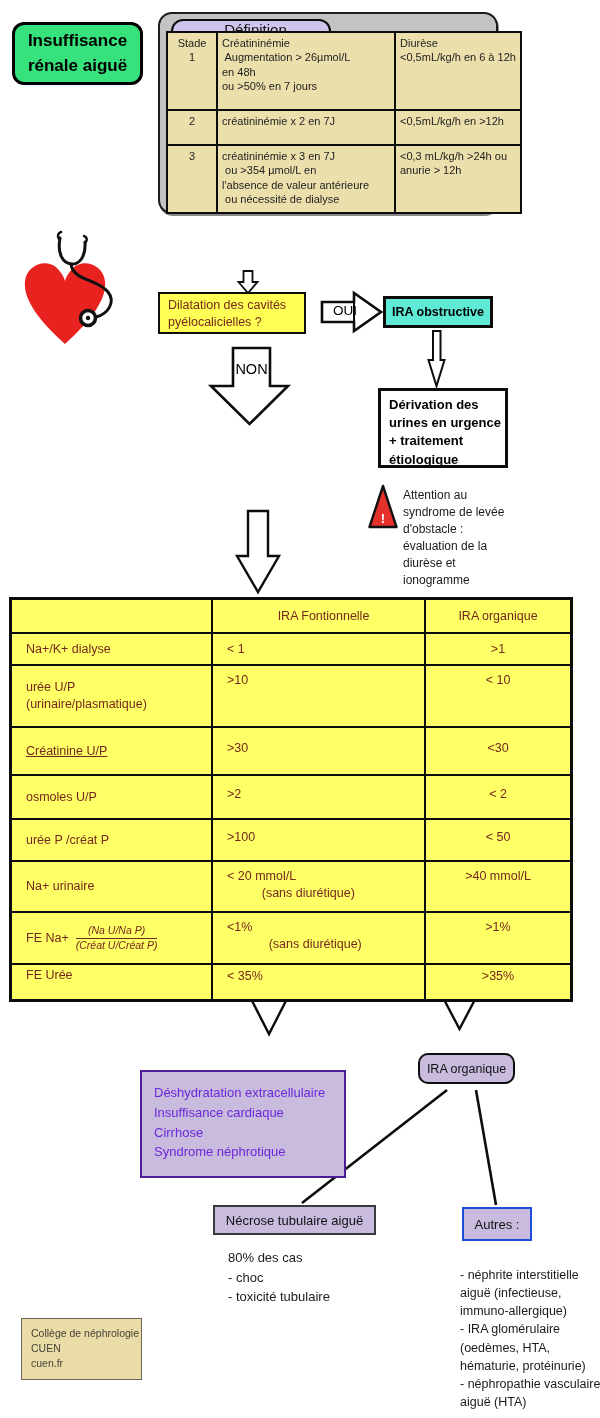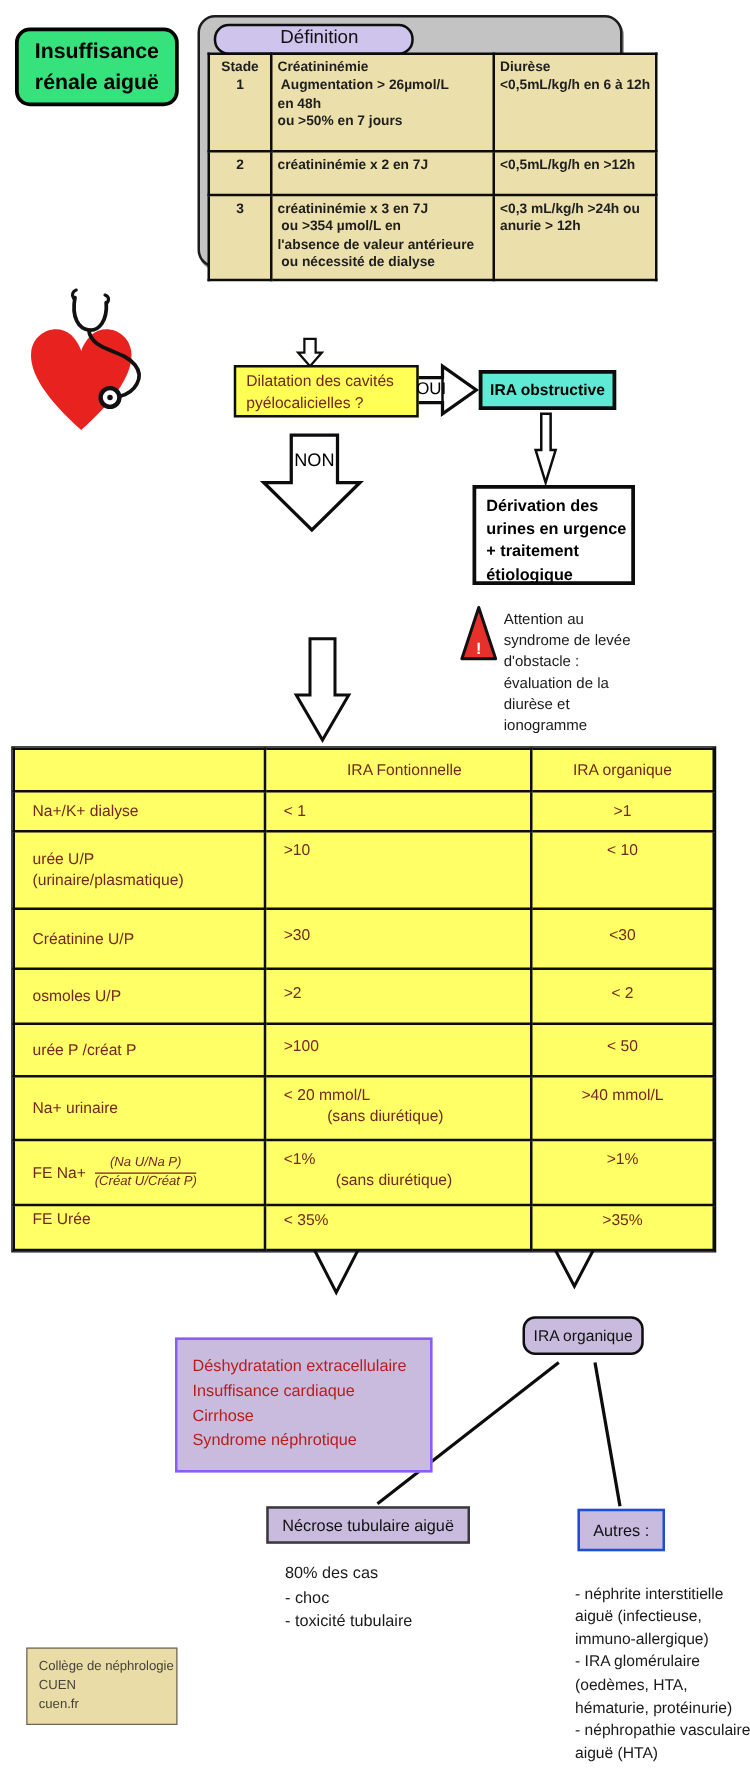--- a/index.html
+++ b/index.html
@@ -12,31 +12,31 @@
   
   .title-box{left:12px;top:22px;width:131px;height:63px;background:#35e27c;border:3px solid #000;
              border-radius:12px;display:flex;align-items:center;justify-content:center;
              font-weight:bold;font-size:17px;line-height:1.45;text-align:left;color:#000;}
   .def-container{left:158px;top:12px;width:340px;height:202px;background:#c3c3c3;
                  border:2px solid #1c1c1c;border-radius:14px;box-shadow:1px 2px 0 rgba(40,40,40,.55);}
   .def-pill{left:171px;top:19px;width:160px;height:25px;background:#cfc4ec;border:2px solid #0e0e0e;
             border-radius:12px;display:flex;align-items:center;padding-left:9px;flex-direction:column;}
   .def-pill .big{font-size:15px;color:#111;}
   .def-pill .small{font-size:9.5px;color:#222;margin-left:4px;margin-top:32px;}
-  table.def{position:absolute;left:166px;top:42px;border-collapse:collapse;table-layout:fixed;font-weight:bold;}
+  table.def{position:absolute;left:166px;top:31px;border-collapse:collapse;table-layout:fixed;}
   table.def td{background:#ebdfab;border:2px solid #0c0c0c;font-size:11px;color:#1e1e1e;
                vertical-align:top;padding:3px 4px;line-height:1.3;}
   table.def td.stade{text-align:center;width:40px;}
   table.def td.creat{width:168px;}
   table.def td.diur{width:116px;}
 
   
   .echo-box{left:178px;top:239px;width:132px;height:30px;background:#a5d5e7;border:2px solid #0e0e0e;
             display:flex;align-items:center;justify-content:center;font-size:12.5px;color:#74271d;}
-  .dilat-box{left:187px;top:292px;width:148px;height:42px;background:#ffff55;border:2px solid #0e0e0e;
+  .dilat-box{left:158px;top:292px;width:148px;height:42px;background:#ffff55;border:2px solid #0e0e0e;
              padding:3px 8px;font-size:12.5px;line-height:1.35;color:#74271d;}
   .oui-label{left:323px;top:303px;width:44px;text-align:center;font-size:13.5px;color:#000;}
   .non-label{left:233px;top:361px;width:37px;text-align:center;font-size:14.5px;color:#000;}
   .obstr-box{left:383px;top:296px;width:110px;height:32px;background:#5eead4;border:3px solid #0c0c0c;
              display:flex;align-items:center;justify-content:center;font-weight:bold;font-size:12.5px;color:#000;}
   .deriv-box{left:378px;top:388px;width:130px;height:80px;background:#fff;border:3px solid #0c0c0c;
              padding:5px 8px;font-weight:bold;font-size:13px;line-height:1.4;color:#000;}
   .warn-text{left:403px;top:487px;width:110px;font-size:12px;line-height:1.42;color:#1a1a1a;}
   .contexte-box{left:144px;top:430px;width:174px;height:78px;background:#a5d5e7;border:2px solid #0e0e0e;
                 padding:10px 12px;font-size:12.5px;line-height:1.5;color:#74271d;}
@@ -48,22 +48,22 @@
   table.cmp td.lab{width:181px;padding-left:14px;}
   table.cmp td.fon{width:193px;padding-left:14px;vertical-align:top;padding-top:6px;}
   table.cmp td.org{width:136px;text-align:center;vertical-align:top;padding-top:6px;}
   table.cmp tr.hdr td{text-align:center;vertical-align:middle;padding-top:2px;}
   table.cmp tr.vmid td.fon, table.cmp tr.vmid td.org{vertical-align:middle;padding-top:2px;}
   .fracwrap{display:flex;align-items:center;gap:7px;}
   .frac{font-style:italic;font-size:10.5px;text-align:center;line-height:1.25;}
   .frac .den{border-top:1.5px solid #74271d;}
 
   
-  .causes-box{left:140px;top:1070px;width:206px;height:108px;background:#c8bbde;border:2px solid #8b5cf6;
-              padding:11px 12px;font-size:13px;line-height:1.52;color:#b91c1c;}
+  .causes-box{left:140px;top:1070px;width:206px;height:108px;background:#c8bbde;border:2px solid #4c1d95;
+              padding:11px 12px;font-size:13px;line-height:1.52;color:#6d28d9;}
   .orga-pill{left:418px;top:1053px;width:97px;height:31px;background:#c8bbde;border:2.5px solid #0e0e0e;
              border-radius:10px;display:flex;align-items:center;justify-content:center;font-size:12.5px;color:#111;}
   .necrose-box{left:213px;top:1205px;width:163px;height:30px;background:#c8bbde;border:2px solid #3a3a3a;
                display:flex;align-items:center;justify-content:center;font-size:13px;color:#111;}
   .necrose-details{left:228px;top:1248px;width:160px;font-size:13px;line-height:1.5;color:#1a1a1a;}
   .autres-box{left:462px;top:1207px;width:70px;height:34px;background:#c8bbde;border:2px solid #1d4ed8;
               display:flex;align-items:center;justify-content:center;font-size:13px;color:#111;}
   .autres-details{left:460px;top:1266px;width:130px;font-size:12.5px;line-height:1.45;color:#1a1a1a;}
   .cuen-box{left:21px;top:1318px;width:121px;height:62px;background:#e9dca6;border:1.5px solid #6a675a;
             padding:7px 9px;font-size:10.5px;line-height:1.45;color:#45433a;}
@@ -176,21 +176,21 @@
       <td class="fon pre">&lt; 1</td>
       <td class="org pre">&gt;1</td>
     </tr>
     <tr>
       <td class="lab pre" style="height:56px;">urée U/P
 (urinaire/plasmatique)</td>
       <td class="fon pre">&gt;10</td>
       <td class="org pre">&lt; 10</td>
     </tr>
     <tr>
-      <td class="lab" style="height:42px;">Créatinine U/P</td>
+      <td class="lab" style="height:42px;text-decoration:underline;">Créatinine U/P</td>
       <td class="fon pre" style="padding-top:12px;">&gt;30</td>
       <td class="org pre" style="padding-top:12px;">&lt;30</td>
     </tr>
     <tr>
       <td class="lab" style="height:38px;">osmoles U/P</td>
       <td class="fon pre" style="padding-top:10px;">&gt;2</td>
       <td class="org pre" style="padding-top:10px;">&lt; 2</td>
     </tr>
     <tr>
       <td class="lab" style="height:36px;">urée P /créat P</td>

